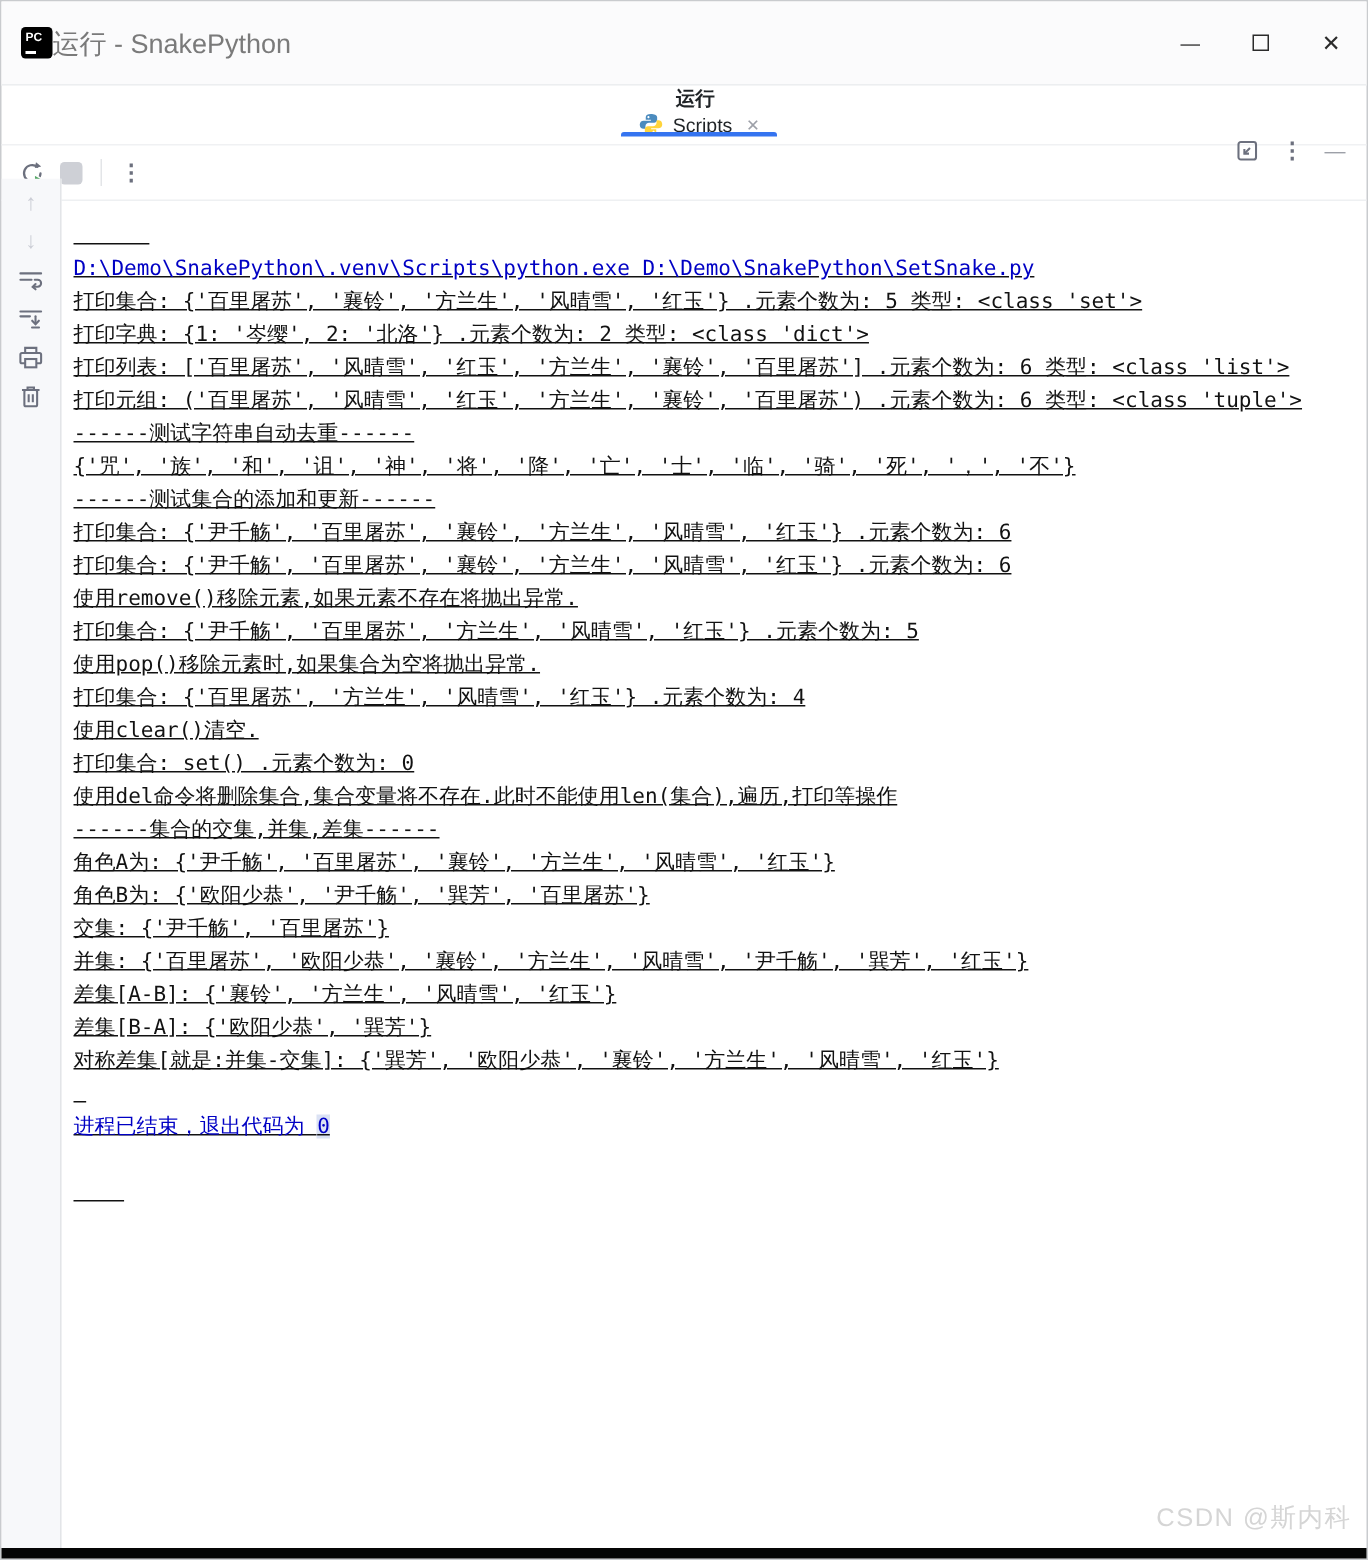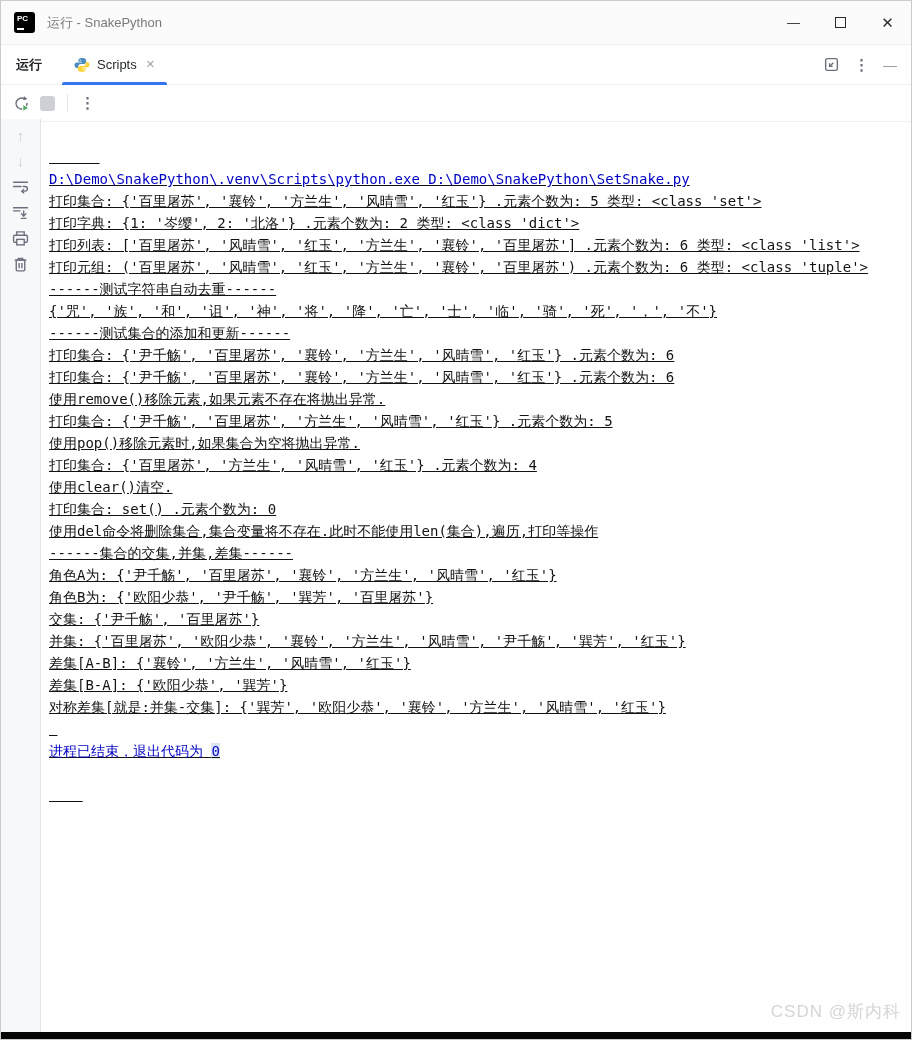--- a/index.html
+++ b/index.html
@@ -13,32 +13,32 @@
     --gutter_bg:#f7f8fa;
     --border:#e3e5e8;
     --titlebar_bg:#fbfbfc;
   }
   *{box-sizing:border-box;margin:0;padding:0;}
   html,body{width:912px;height:1040px;background:#fff;}
   body{font-family:"Liberation Sans",sans-serif;overflow:hidden;}
   .window{position:relative;width:912px;height:1040px;background:#fff;border:1px solid #c9cbce;}
 
   
-  .titlebar{height:44px;background:var(--titlebar_bg);display:flex;align-items:center;border-bottom:1px solid #eceef0;}
+  .titlebar{height:56px;background:var(--titlebar_bg);display:flex;align-items:center;border-bottom:1px solid #eceef0;}
   .pc-logo{width:21px;height:21px;background:#000;border-radius:3px;margin-left:13px;position:relative;flex:none;}
   .pc-logo .pc-text{position:absolute;top:2px;left:3px;color:#fff;font-size:8px;font-weight:bold;font-family:"Liberation Sans",sans-serif;}
   .pc-logo .pc-dash{position:absolute;left:3px;bottom:3px;width:7px;height:2px;background:#fff;}
-  .window-title{margin-left:12px;font-size:13px;color:var(--title_text);}
+  .window-title{font-size:18px;color:var(--title_text);}
   .win-controls{margin-left:auto;display:flex;height:40px;}
   .win-btn{width:47px;height:40px;display:flex;align-items:center;justify-content:center;color:#2b2b2b;font-size:13px;cursor:default;}
   .max-box{width:11px;height:11px;border:1.3px solid #2b2b2b;}
   .close-glyph{font-size:15px;}
 
   
-  .header-row{height:40px;display:flex;align-items:center;border-bottom:1px solid #f0f1f3;position:relative;}
+  .header-row{height:40px;display:flex;align-items:center;border-bottom:1px solid #f0f1f3;position:relative;flex-direction:column;}
   .run-label{font-weight:bold;font-size:13px;color:#1f2326;margin-left:15px;}
   .tab{margin-left:20px;height:40px;display:flex;align-items:center;gap:7px;padding:0 12px;position:relative;}
   .tab::after{content:"";position:absolute;left:0;right:0;bottom:0;height:3px;background:var(--accent);border-radius:2px 2px 0 0;}
   .tab-label{font-size:13px;color:#1f2326;}
   .tab-close{color:#9da0a8;font-size:11px;margin-left:2px;}
   .header-actions{margin-left:auto;display:flex;align-items:center;gap:14px;margin-right:14px;color:var(--icon_gray);}
   .hide-dash{font-size:14px;color:#9da0a8;}
   .kebab{font-size:15px;font-weight:bold;color:var(--icon_gray);letter-spacing:0;}
 
   

